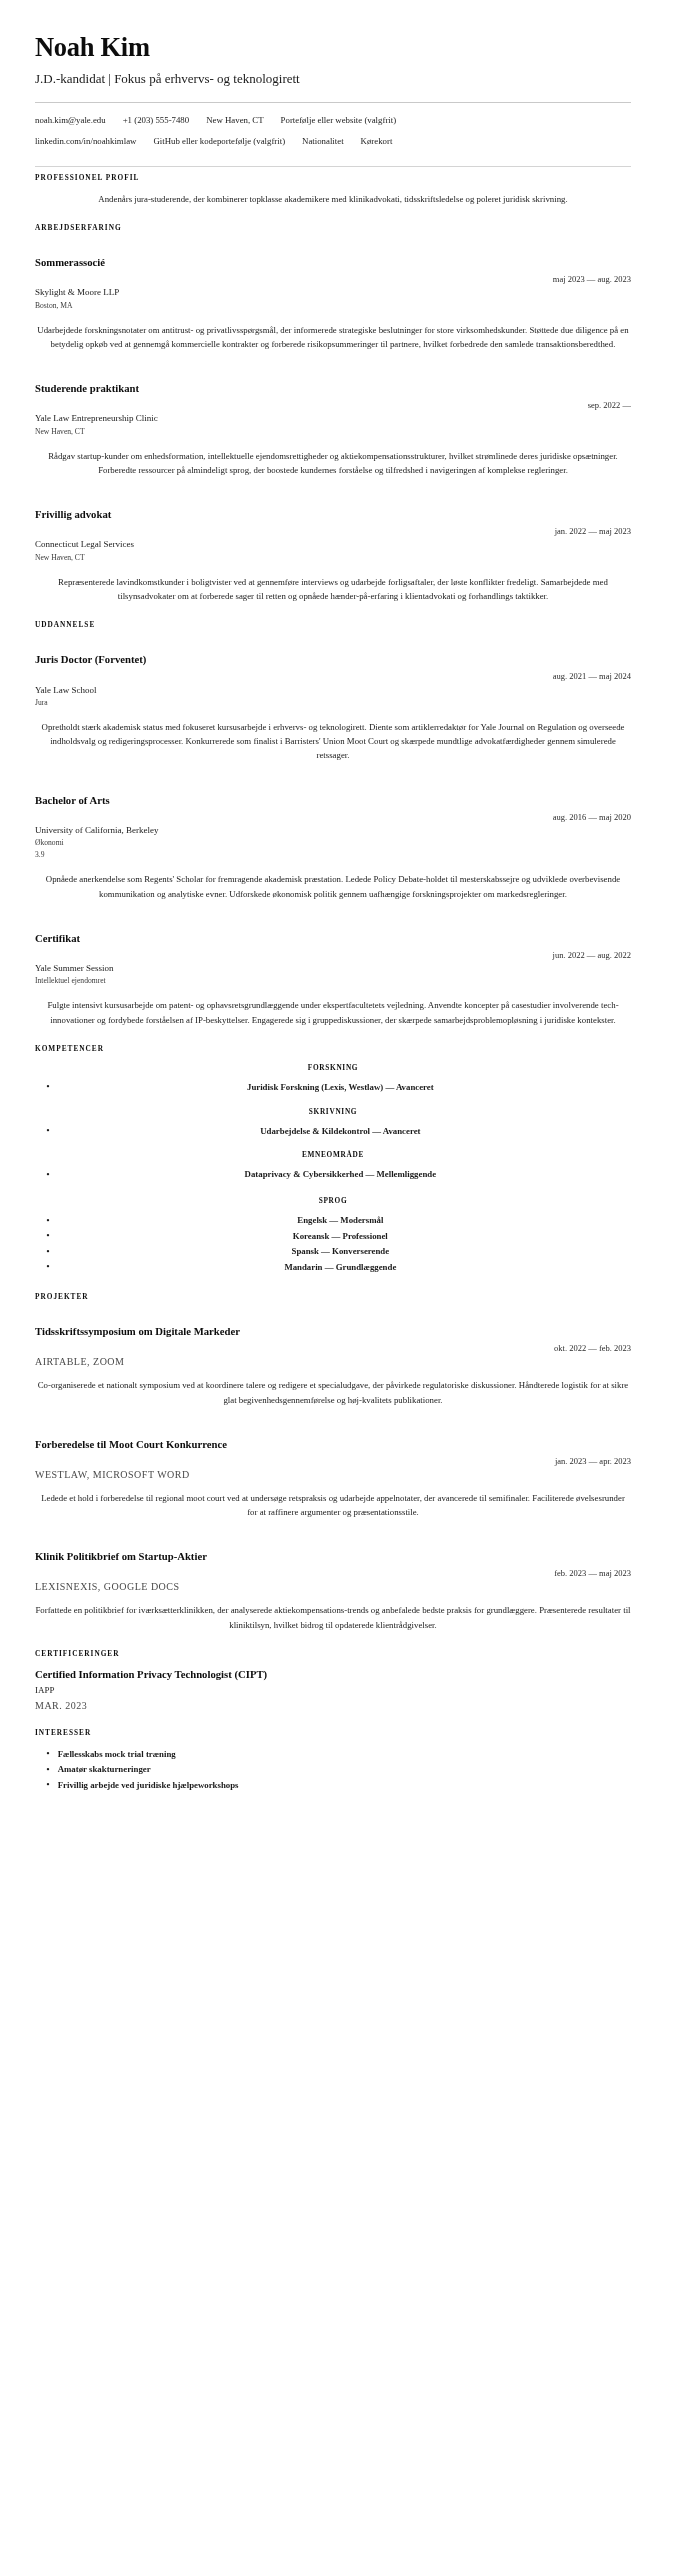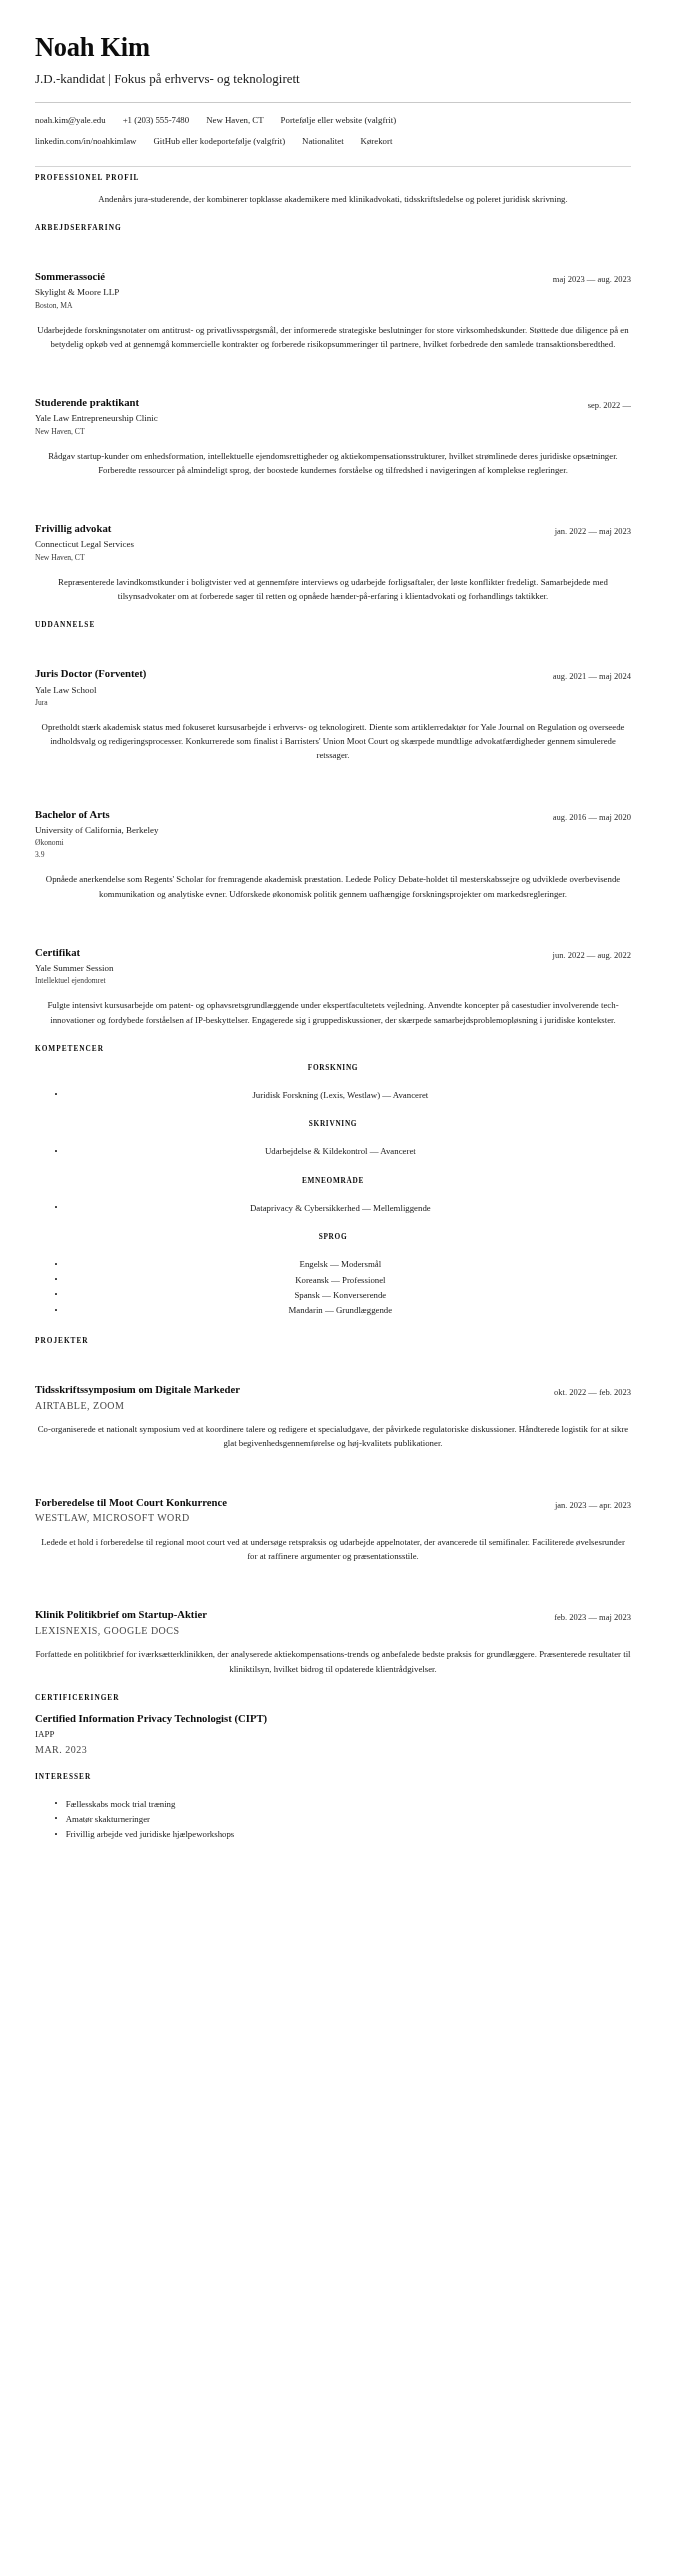--- a/index.html
+++ b/index.html
@@ -61,21 +61,21 @@
     color: #0d0d0d;
     margin: 0 0 10.2px 0;
   }
   .section.has-rule { padding-top: 6px; border-top: 0.6px solid #d4d4d4; }
 
   
   .entry { margin-bottom: 17px; }
   .entry:last-child { margin-bottom: 0; }
   .entry-head {
     display: flex;
-    align-items: flex-end;
+    align-items: center;
     justify-content: space-between;
     gap: 13.6px;
   }
   .entry-title {
     font-size: 10.7px;
     font-weight: bold;
     color: #0d0d0d;
     line-height: 1.3;
   }
   .entry-date {
@@ -118,22 +118,23 @@
   .skill-group-title {
     font-size: 7.3px;
     font-weight: bold;
     letter-spacing: 0.7px;
     text-transform: uppercase;
     color: #0d0d0d;
     margin: 0 0 5.6px 0;
   }
   ul.bullets {
     list-style: none;
-    margin: 16px;
+    margin: 8px;
     padding: 0;
+    font-weight: bold;
   }
   ul.bullets li {
     font-size: 8.8px;
     line-height: 1.75;
     color: #1a1a1a;
     padding-left: 14.7px;
     position: relative;
   }
   ul.bullets li::before {
     content: "\2022";

